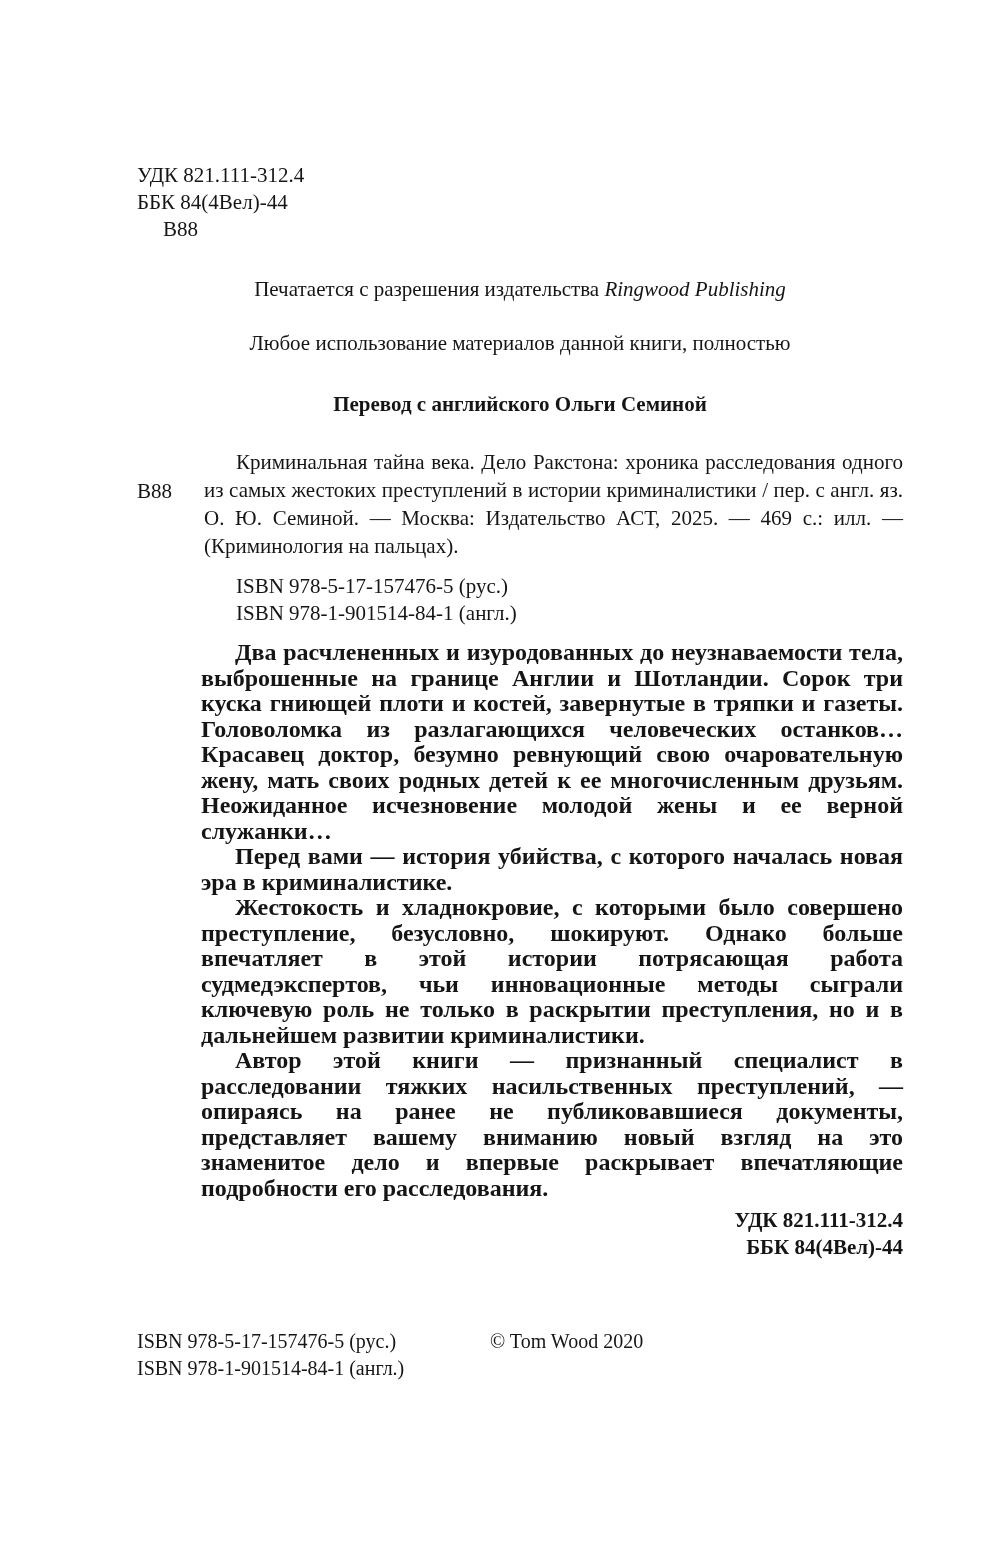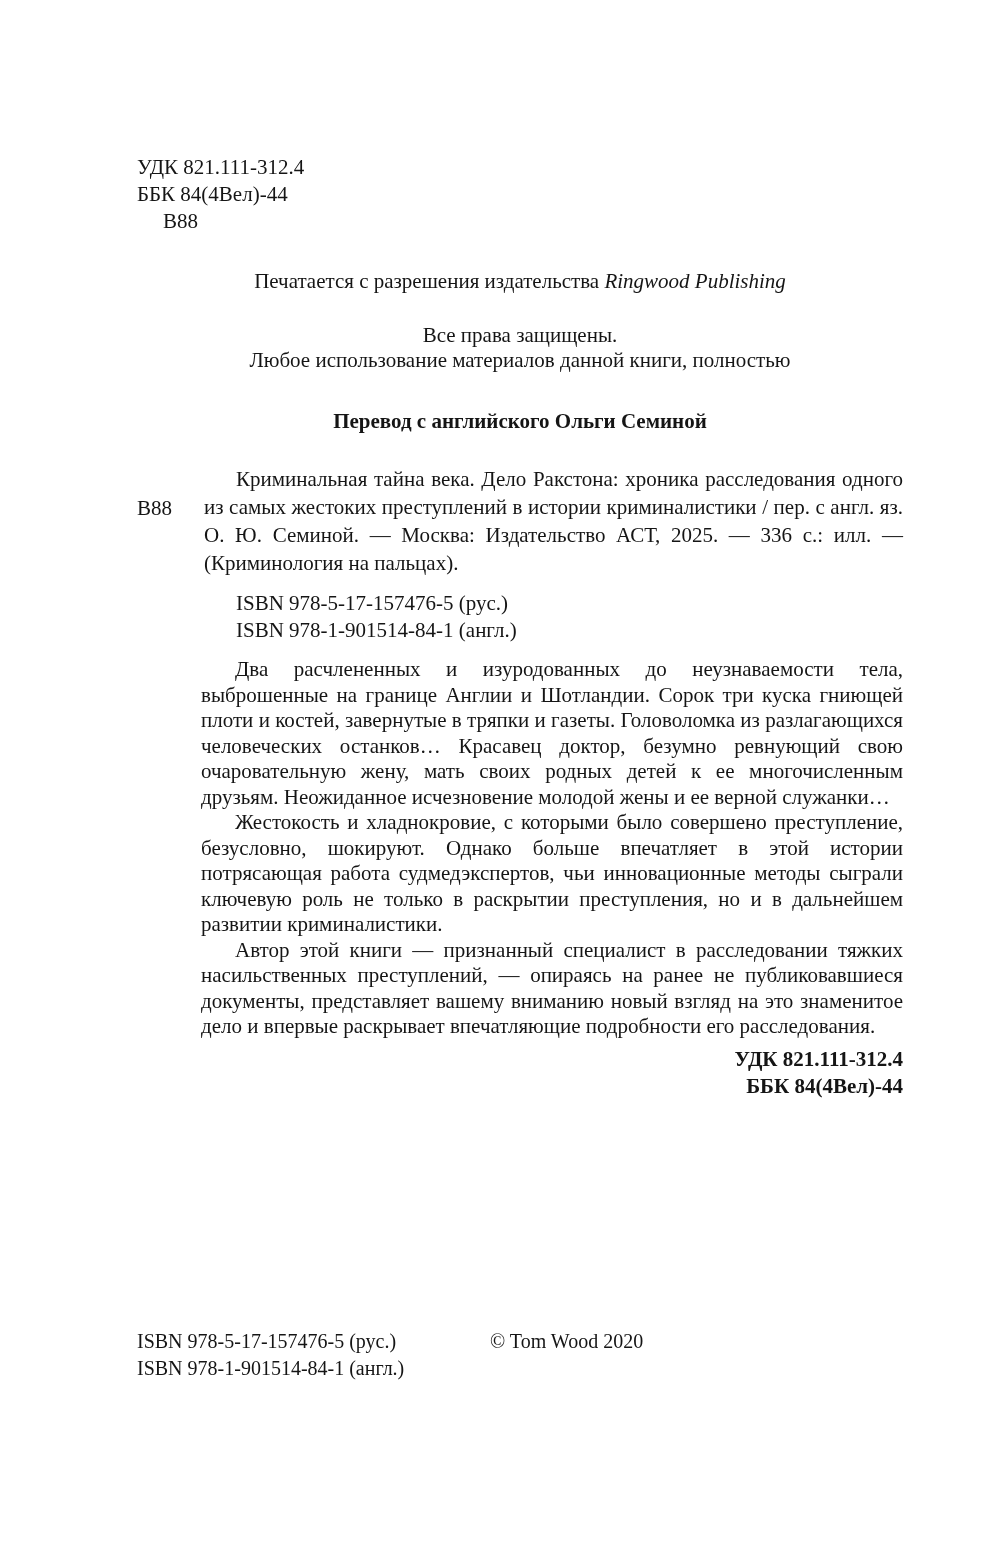--- a/index.html
+++ b/index.html
@@ -11,21 +11,21 @@
     margin: 0 auto;
     background: #ffffff;
     font-family: "Liberation Serif", "DejaVu Serif", serif;
     color: #151515;
     font-size: 21px;
     overflow: hidden;
   }
   .content {
     position: absolute;
     left: 137px;
-    top: 154px;
+    top: 162px;
     width: 766px;
   }
   .codes-top { font-size: 21px; line-height: 27px; }
   .codes-top .v88 { padding-left: 26px; }
 
   .centered { text-align: center; }
   .permission { margin-top: 34px; font-family: Liberation Serif, serif; }
   .permission .italic { font-style: italic; }
 
   .rights { margin-top: 29px; line-height: 25px; }
@@ -36,21 +36,21 @@
   .catalog-author { font-weight: bold; }
   .catalog-code { position: absolute; left: 0; top: 31px; }
   .catalog-desc {
     margin-top: 3px;
     text-align: justify;
     text-indent: 32px;
     line-height: 28px;
   }
   .isbn-block { margin-top: 13px; padding-left: 32px; line-height: 27px; }
 
-  .annotation { margin-top: 13px; padding-left: 64px; font-size: 21px; }
+  .annotation { margin-top: 13px; padding-left: 64px; font-size: 24px; font-weight: bold; }
   .annotation p {
     text-align: justify;
     text-indent: 34px;
     line-height: 25.5px;
   }
 
   .codes-bottom {
     margin-top: 6px;
     text-align: right;
     font-weight: bold;
@@ -80,38 +80,38 @@
       <div>УДК 821.111-312.4</div>
       <div>ББК 84(4Вел)-44</div>
       <div class="v88">В88</div>
     </div>
 
     <div class="centered permission">
       <span>Печатается с разрешения издательства </span><span class="italic">Ringwood Publishing</span>
     </div>
 
     <div class="centered rights">
-      <div>Все права защищены.</div>
       <div>Любое использование материалов данной книги, полностью</div>
     </div>
 
 
     <div class="centered translation">Перевод с английского Ольги Семиной</div>
 
     <div class="catalog">
       <div class="catalog-code">В88</div>
-      <p class="catalog-desc">Криминальная тайна века. Дело Ракстона: хроника расследования одного из самых жестоких преступлений в истории криминалистики / пер. с англ. яз. О. Ю. Семиной. — Москва: Издательство АСТ, 2025. — 336 с.: илл. — (Криминология на пальцах).</p>
+      <p class="catalog-desc">Криминальная тайна века. Дело Ракстона: хроника расследования одного из самых жестоких преступлений в истории криминалистики / пер. с англ. яз. О. Ю. Семиной. — Москва: Издательство АСТ, 2025. — 469 с.: илл. — (Криминология на пальцах).</p>
       <div class="isbn-block">
         <div>ISBN 978-5-17-157476-5 (рус.)</div>
         <div>ISBN 978-1-901514-84-1 (англ.)</div>
       </div>
     </div>
 
     <div class="annotation">
       <p>Два расчлененных и изуродованных до неузнаваемости тела, выброшенные на границе Англии и Шотландии. Сорок три куска гниющей плоти и костей, завернутые в тряпки и газеты. Головоломка из разлагающихся человеческих останков… Красавец доктор, безумно ревнующий свою очаровательную жену, мать своих родных детей к ее многочисленным друзьям. Неожиданное исчезновение молодой жены и ее верной служанки…</p>
+      <p>Перед вами — история убийства, с которого началась новая эра в криминалистике.</p>
       <p>Жестокость и хладнокровие, с которыми было совершено преступление, безусловно, шокируют. Однако больше впечатляет в этой истории потрясающая работа судмедэкспертов, чьи инновационные методы сыграли ключевую роль не только в раскрытии преступления, но и в дальнейшем развитии криминалистики.</p>
       <p>Автор этой книги — признанный специалист в расследовании тяжких насильственных преступлений, — опираясь на ранее не публиковавшиеся документы, представляет вашему вниманию новый взгляд на это знаменитое дело и впервые раскрывает впечатляющие подробности его расследования.</p>
     </div>
 
     <div class="codes-bottom">
       <div>УДК 821.111-312.4</div>
       <div>ББК 84(4Вел)-44</div>
     </div>
 
   </div>

